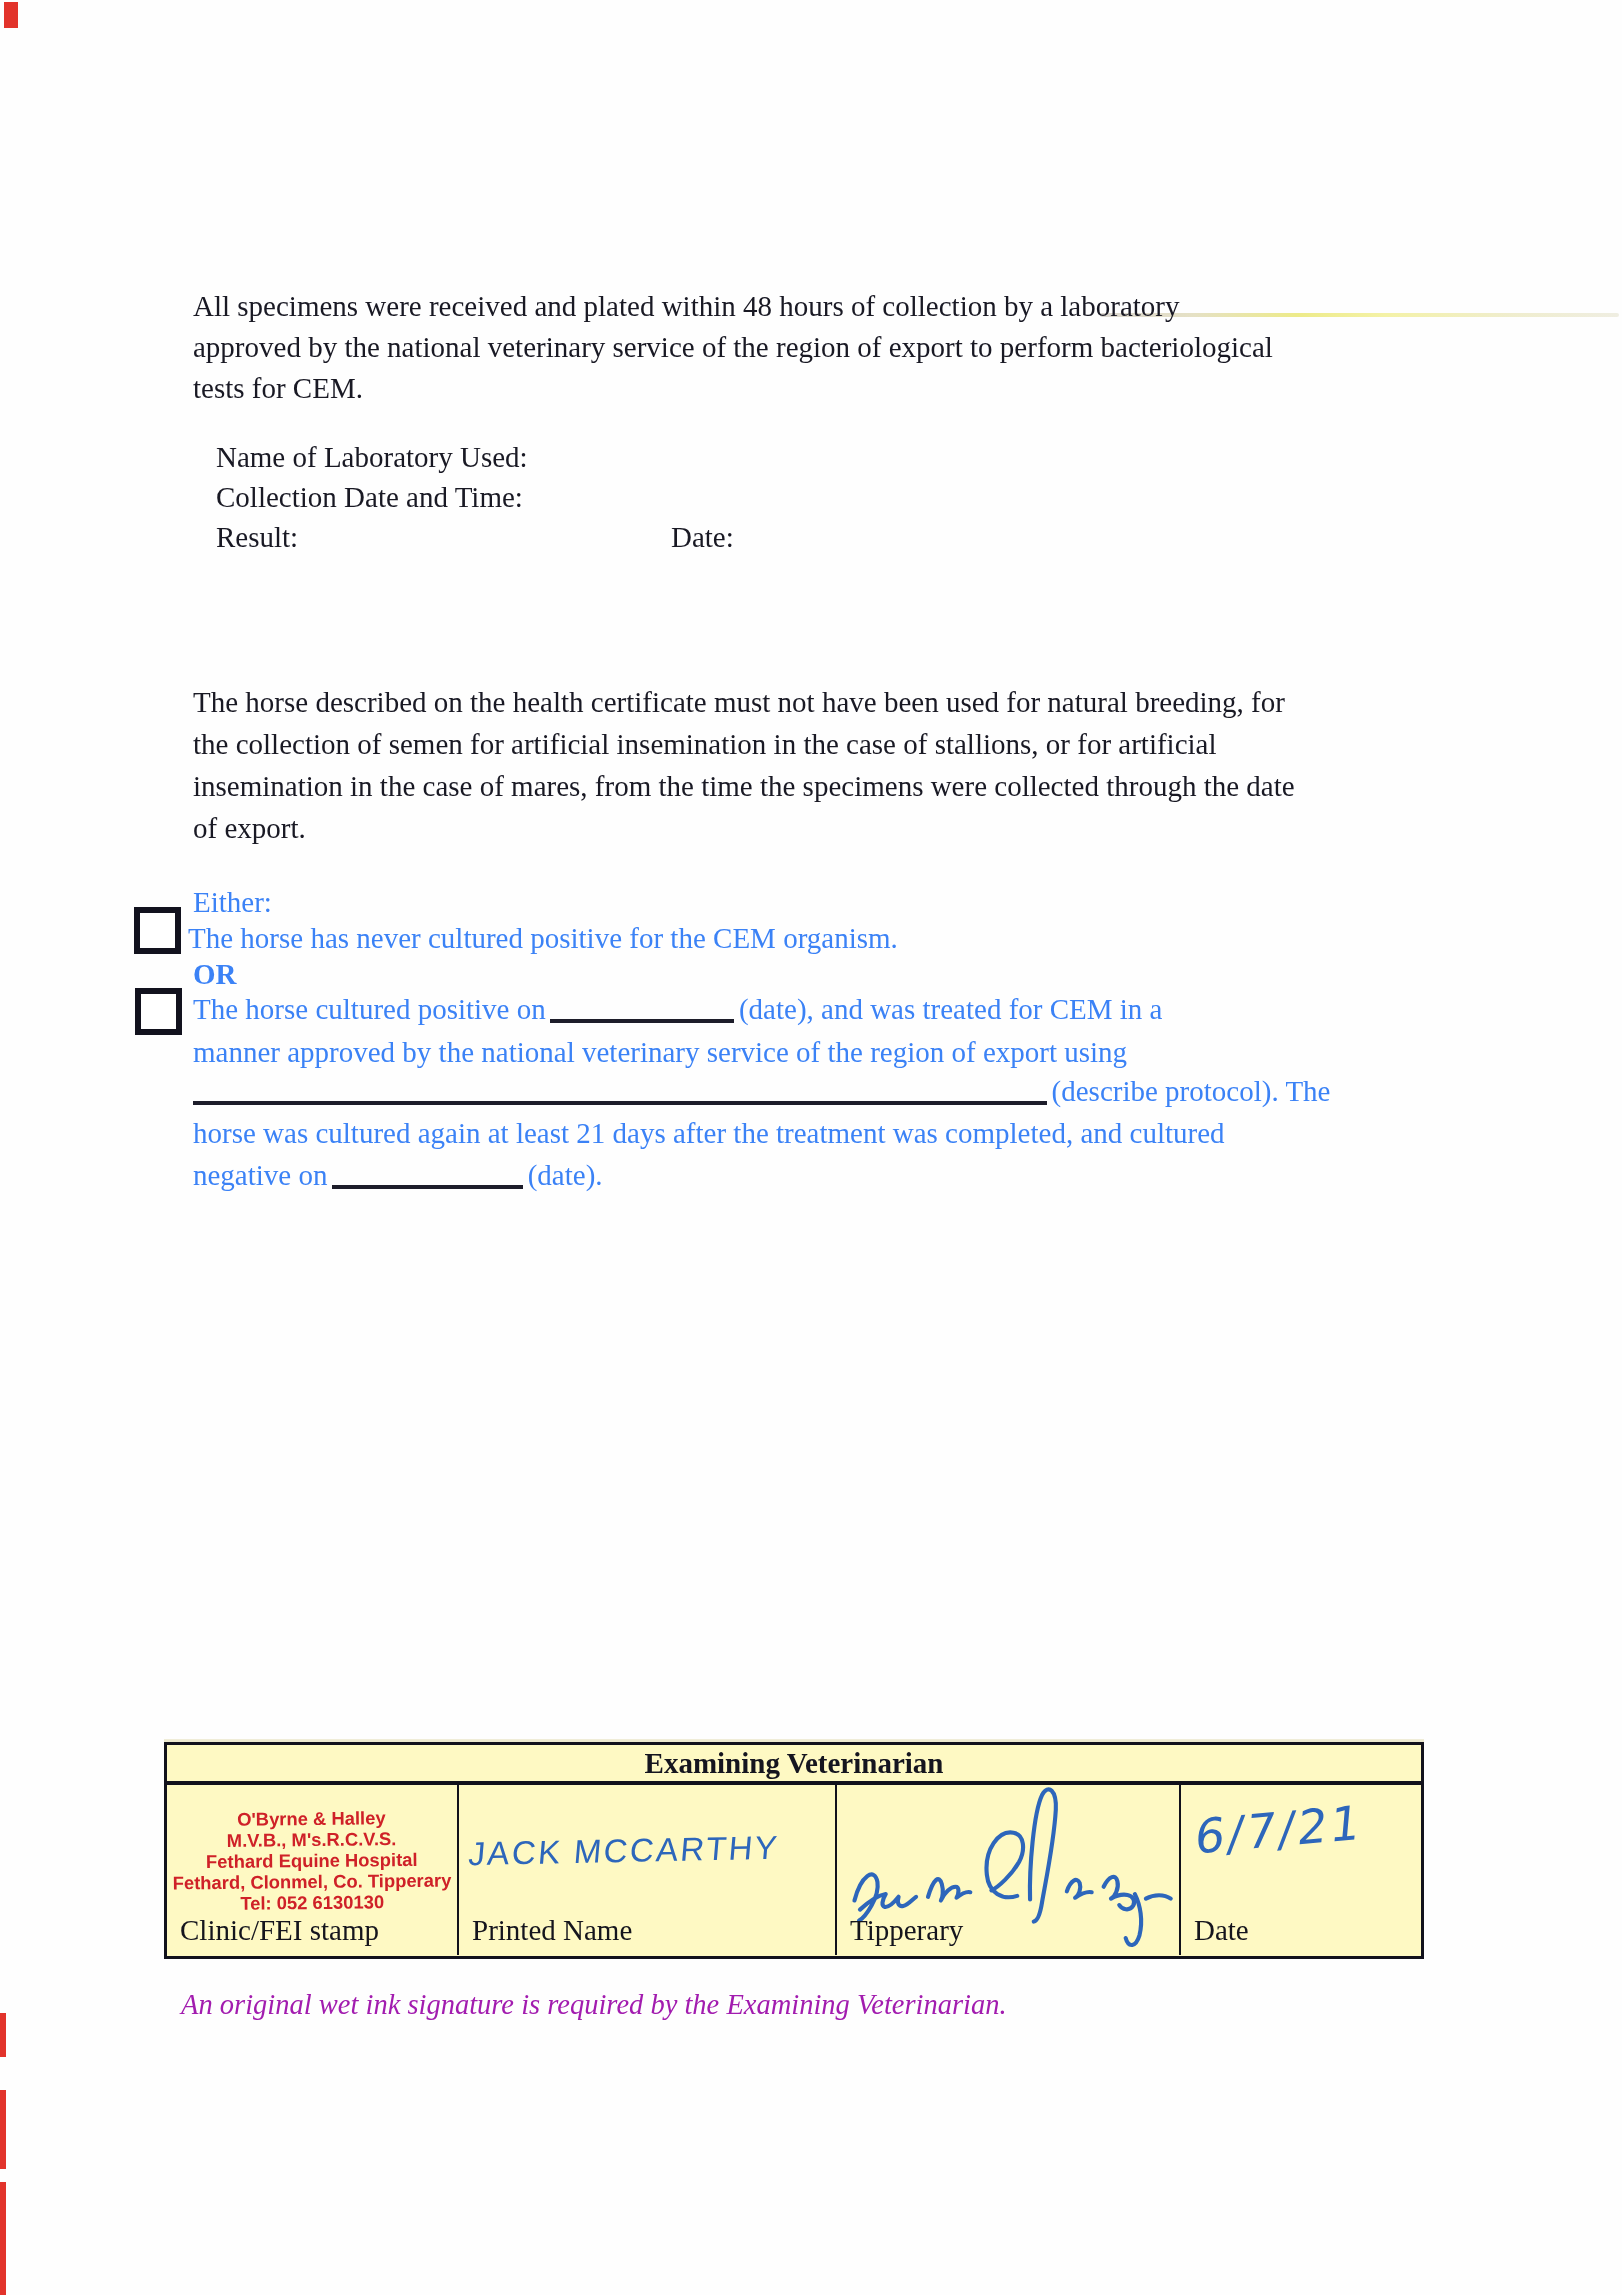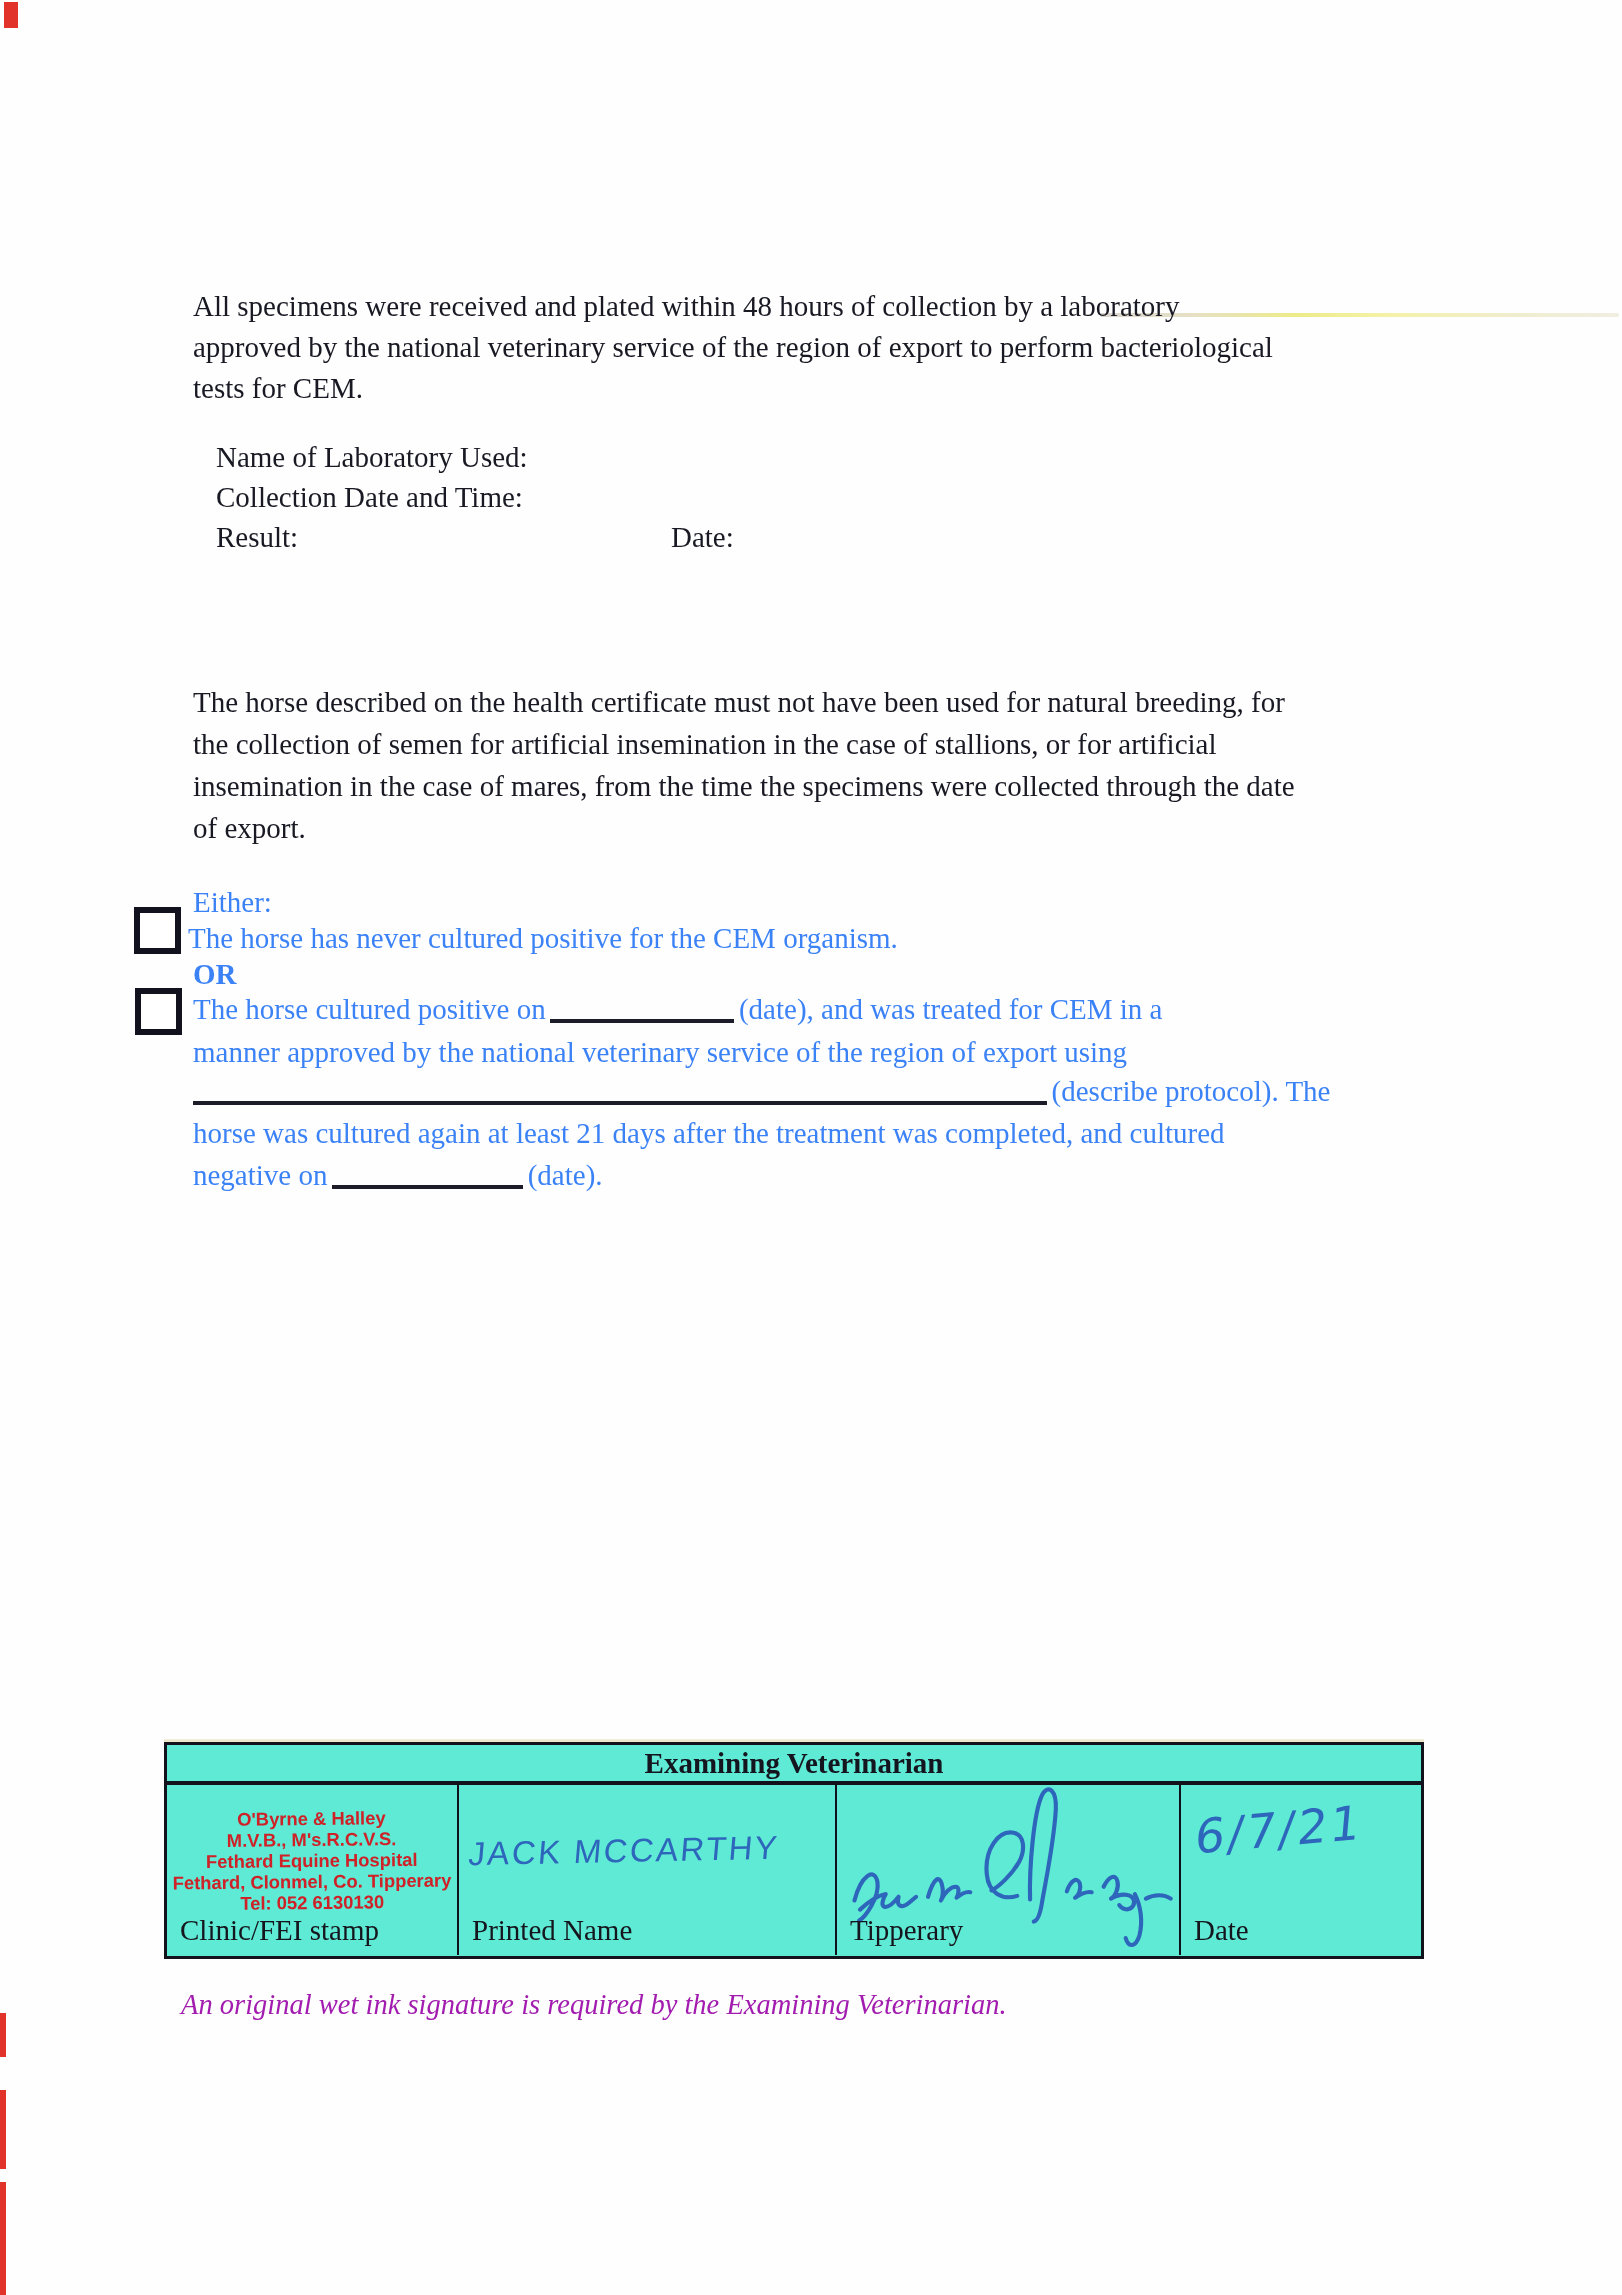--- a/index.html
+++ b/index.html
@@ -40,21 +40,21 @@
   .streak{position:absolute;left:1100px;top:313px;width:519px;height:4.1px;border-radius:2.3px;
     background:linear-gradient(90deg, rgba(175,165,150,.45) 0%, rgba(205,196,140,.5) 18%,
       rgba(226,222,60,.6) 38%, rgba(236,232,95,.55) 55%, rgba(218,212,130,.4) 78%, rgba(205,200,160,.3) 100%);}
   .redmark{position:absolute;background:var(--edge-red,#e2332b);}
   .rm-top{left:3.7px;top:1.8px;width:14.2px;height:26px;}
   .rm-b1{left:0;top:2013px;width:6px;height:44px;}
   .rm-b2{left:0;top:2090px;width:6px;height:79px;}
   .rm-b3{left:0;top:2182px;width:6px;height:113px;}
 
   .vet-table{position:absolute;left:164px;top:1742px;width:1260px;height:217px;
-    border:3.2px solid #12121c;box-sizing:border-box;background:#5eead4;
+    border:3.2px solid #12121c;box-sizing:border-box;background:#fef9c3;
     box-shadow:0 -2.8px 0 rgba(205,195,120,.35);}
   .vt-header{height:36px;border-bottom:4.1px solid #12121c;display:flex;align-items:center;justify-content:center;
     font-size:29px;font-weight:bold;color:#15151f;}
   .vt-body{display:flex;height:170px;}
   .vt-cell{position:relative;box-sizing:border-box;height:100%;}
   .c1{width:292px;border-right:2.3px solid #12121c;}
   .c2{width:378px;border-right:2.3px solid #12121c;}
   .c3{width:344px;border-right:2.3px solid #12121c;}
   .c4{flex:1;}
   .cell-label{position:absolute;left:13px;bottom:8.3px;font-size:29px;color:#15151d;white-space:nowrap;}

